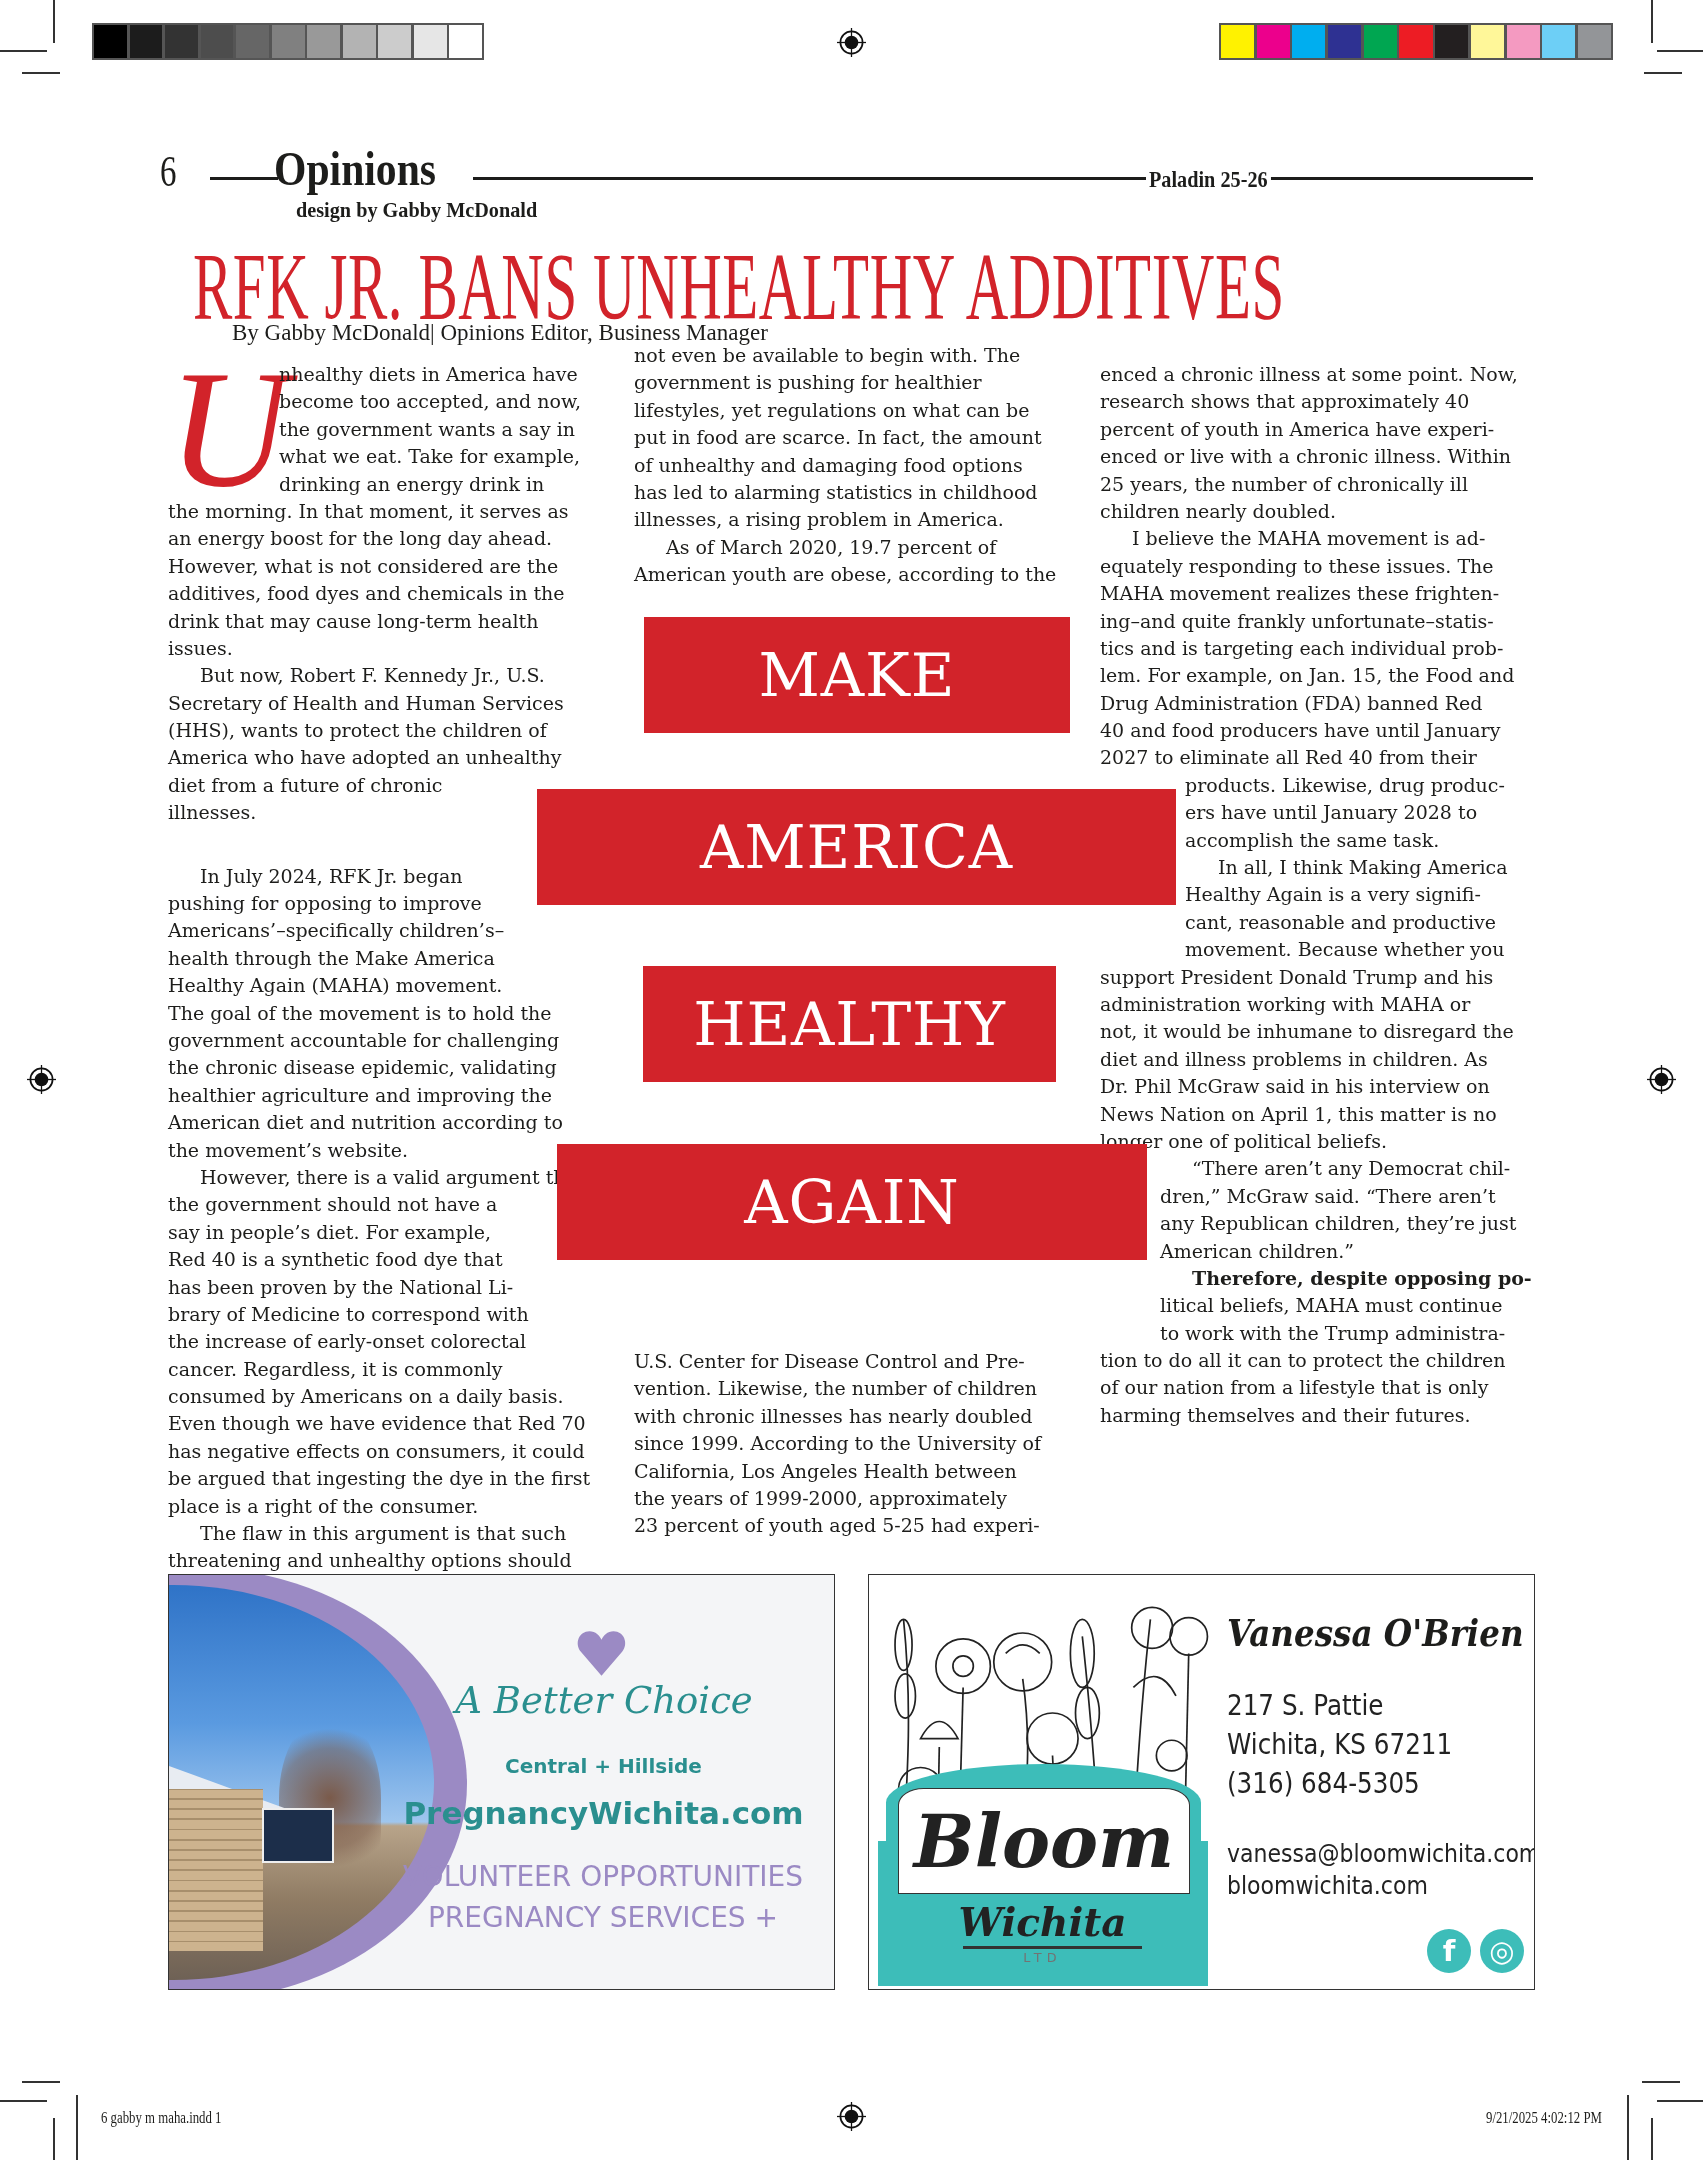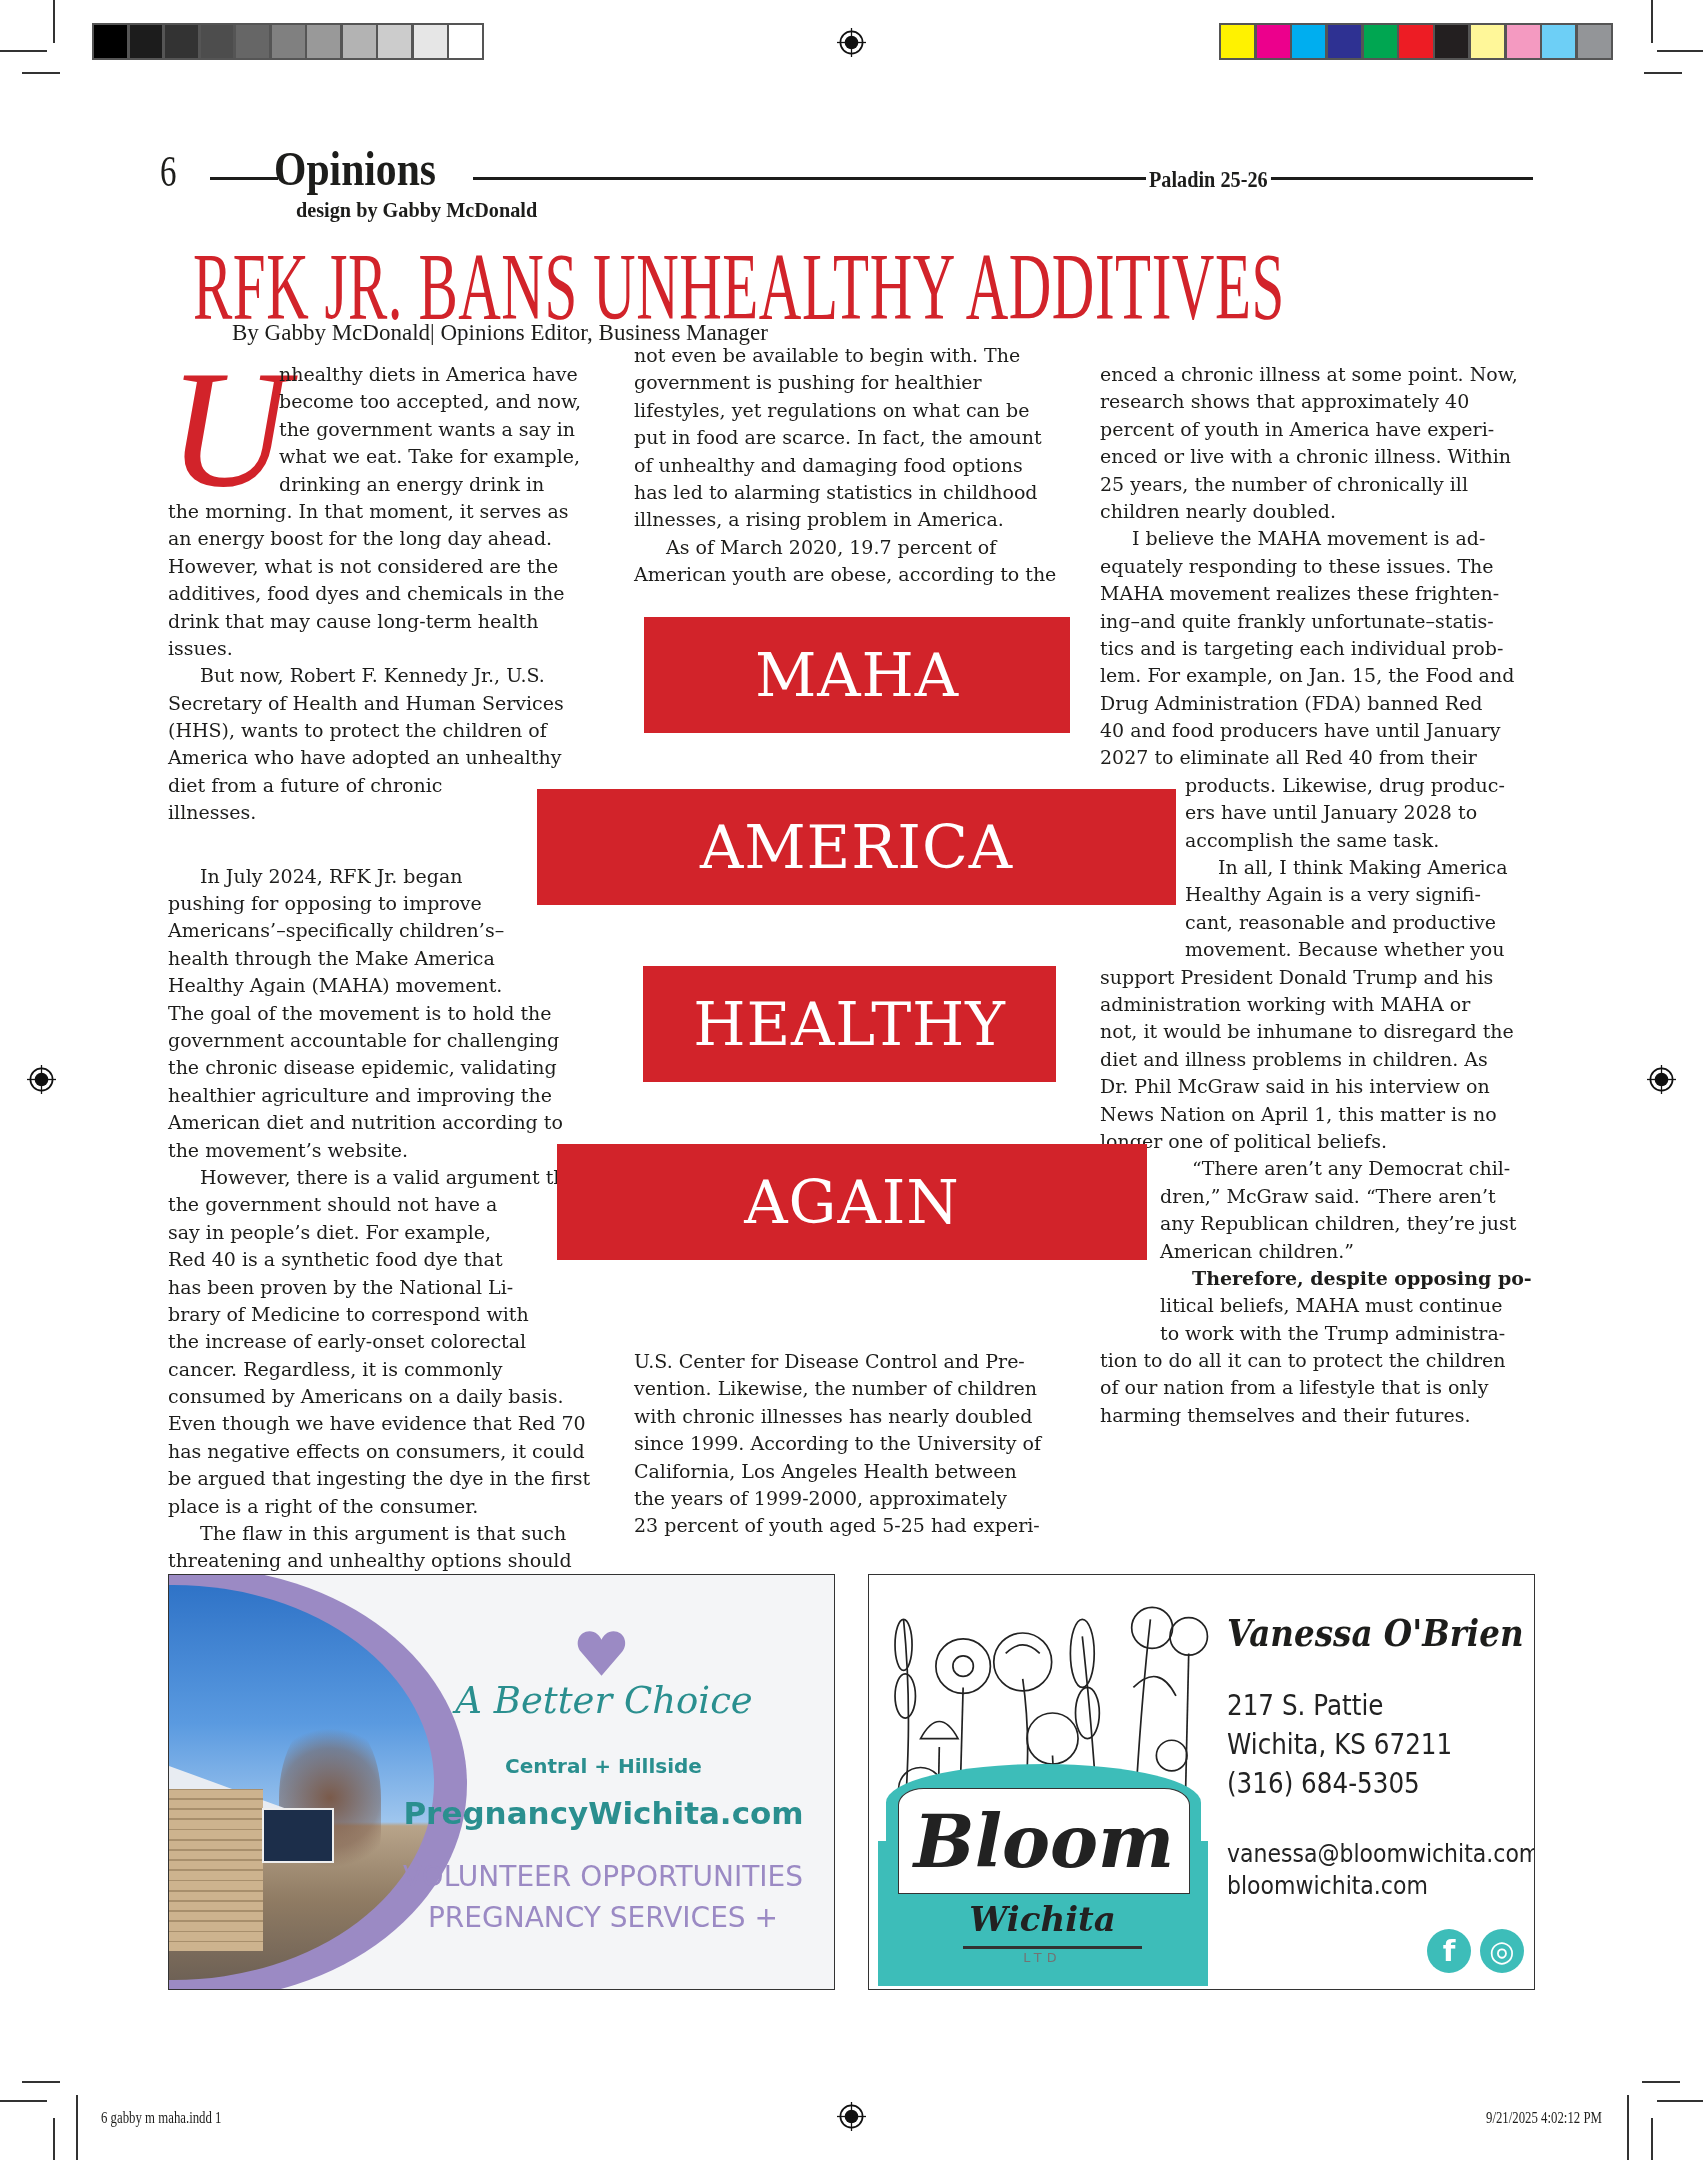--- a/index.html
+++ b/index.html
@@ -53,21 +53,21 @@
   .heart { position:absolute; left:405px; top:51px; width:55px; height:55px; }
   .better-choice { position:absolute; left:256px; top:104px; width:358px; text-align:center; font-family:"DejaVu Serif", serif; font-style:italic; font-size:37px; color:#2a8f8f; }
   .central { position:absolute; left:213px; top:179px; width:443px; text-align:center; font-family:"DejaVu Sans", sans-serif; font-weight:bold; font-size:20px; color:#2a8f8f; }
   .pw-url { position:absolute; left:213px; top:220px; width:443px; text-align:center; font-family:"DejaVu Sans", sans-serif; font-weight:bold; font-size:31px; color:#2a8f8f; }
   .services { position:absolute; left:204px; top:281px; width:460px; text-align:center; font-family:"DejaVu Sans", sans-serif; font-size:28px; color:#9b8ac4; line-height:41px; }
 
   .flowers { position:absolute; left:8.5px; top:10.2px; width:332px; height:256px; }
   .bloom-teal { position:absolute; left:8.5px; top:266px; width:330px; height:145px; background:#3dbdb9; }
   .bloom-arch { position:absolute; left:17px; top:189px; width:315px; height:128px; background:#3dbdb9; border-radius:50% 50% 0 0 / 30% 30% 0 0; }
   .bloom-label { position:absolute; left:29px; top:213px; width:290px; height:104px; background:#ffffff; border:1.7px solid #333; border-radius:25.6px 25.6px 0 0 / 17px 17px 0 0; display:flex; align-items:center; justify-content:center; font-family:"DejaVu Serif", serif; font-weight:bold; font-style:italic; font-size:72px; color:#222; }
-  .bloom-wichita { position:absolute; left:8.5px; top:324px; width:330px; text-align:center; font-family:"DejaVu Serif", serif; font-weight:bold; font-style:italic; font-size:34px; color:#222; }
+  .bloom-wichita { position:absolute; left:8.5px; top:324px; width:330px; text-align:center; font-family:"DejaVu Serif", serif; font-weight:bold; font-style:italic; font-size:39px; color:#222; }
   .bloom-line { position:absolute; left:94px; top:371px; width:179px; height:2.6px; background:#333; }
   .bloom-ltd { position:absolute; left:8.5px; top:375px; width:330px; text-align:center; font-family:"DejaVu Sans", sans-serif; font-size:12.8px; letter-spacing:5.1px; color:#737373; }
   .vname { position:absolute; left:358px; top:36px; font-family:"DejaVu Serif", serif; font-style:italic; font-weight:bold; font-size:37px; color:#1d1d1b; white-space:nowrap; transform:scaleX(0.88); transform-origin:left top; }
   .vinfo { position:absolute; left:358px; top:111px; font-family:"DejaVu Sans", sans-serif; font-size:29px; line-height:39px; color:#222; white-space:nowrap; transform:scaleX(0.85); transform-origin:left top; }
   .vweb { position:absolute; left:358px; top:262px; font-family:"DejaVu Sans", sans-serif; font-size:25.6px; line-height:32px; color:#222; white-space:nowrap; transform:scaleX(0.86); transform-origin:left top; }
   .social { position:absolute; top:354px; width:44px; height:44px; border-radius:50%; background:#3dbdb9; color:#fff; display:flex; align-items:center; justify-content:center; font-family:"DejaVu Sans", sans-serif; font-weight:bold; font-size:29px; }
 
   .slug { position:absolute; top:2109px; font-family:"Liberation Serif", serif; font-size:16px; color:#1d1d1b; white-space:nowrap; transform:scaleX(0.8); }
 </style>
 </head>
@@ -257,21 +257,21 @@
     <div class="ln" style="padding-left: 60px;">American children.”</div>
     <div class="ln" style="padding-left: 92px; font-weight: bold;">Therefore, despite opposing po-</div>
     <div class="ln" style="padding-left: 60px;">litical beliefs, MAHA must continue</div>
     <div class="ln" style="padding-left: 60px;">to work with the Trump administra-</div>
     <div class="ln">tion to do all it can to protect the children</div>
     <div class="ln">of our nation from a lifestyle that is only</div>
     <div class="ln">harming themselves and their futures.</div>
   </div>
 
 <div>
-  <div class="maha" style="left:644px;top:617px;width:426px;height:116px;">MAHA</div>
+  <div class="maha" style="left:644px;top:617px;width:426px;height:116px;">MAKE</div>
   <div class="maha" style="left:537px;top:789px;width:639px;height:116px;">AMERICA</div>
   <div class="maha" style="left:643px;top:966px;width:413px;height:116px;">HEALTHY</div>
   <div class="maha" style="left:557px;top:1144px;width:590px;height:116px;">AGAIN</div>
 </div>
 
 <div class="ad ad-left">
   <div class="photo-ring"></div>
   <div class="photo">
     <div class="tree"></div>
     <div class="bldg-roof"></div>

